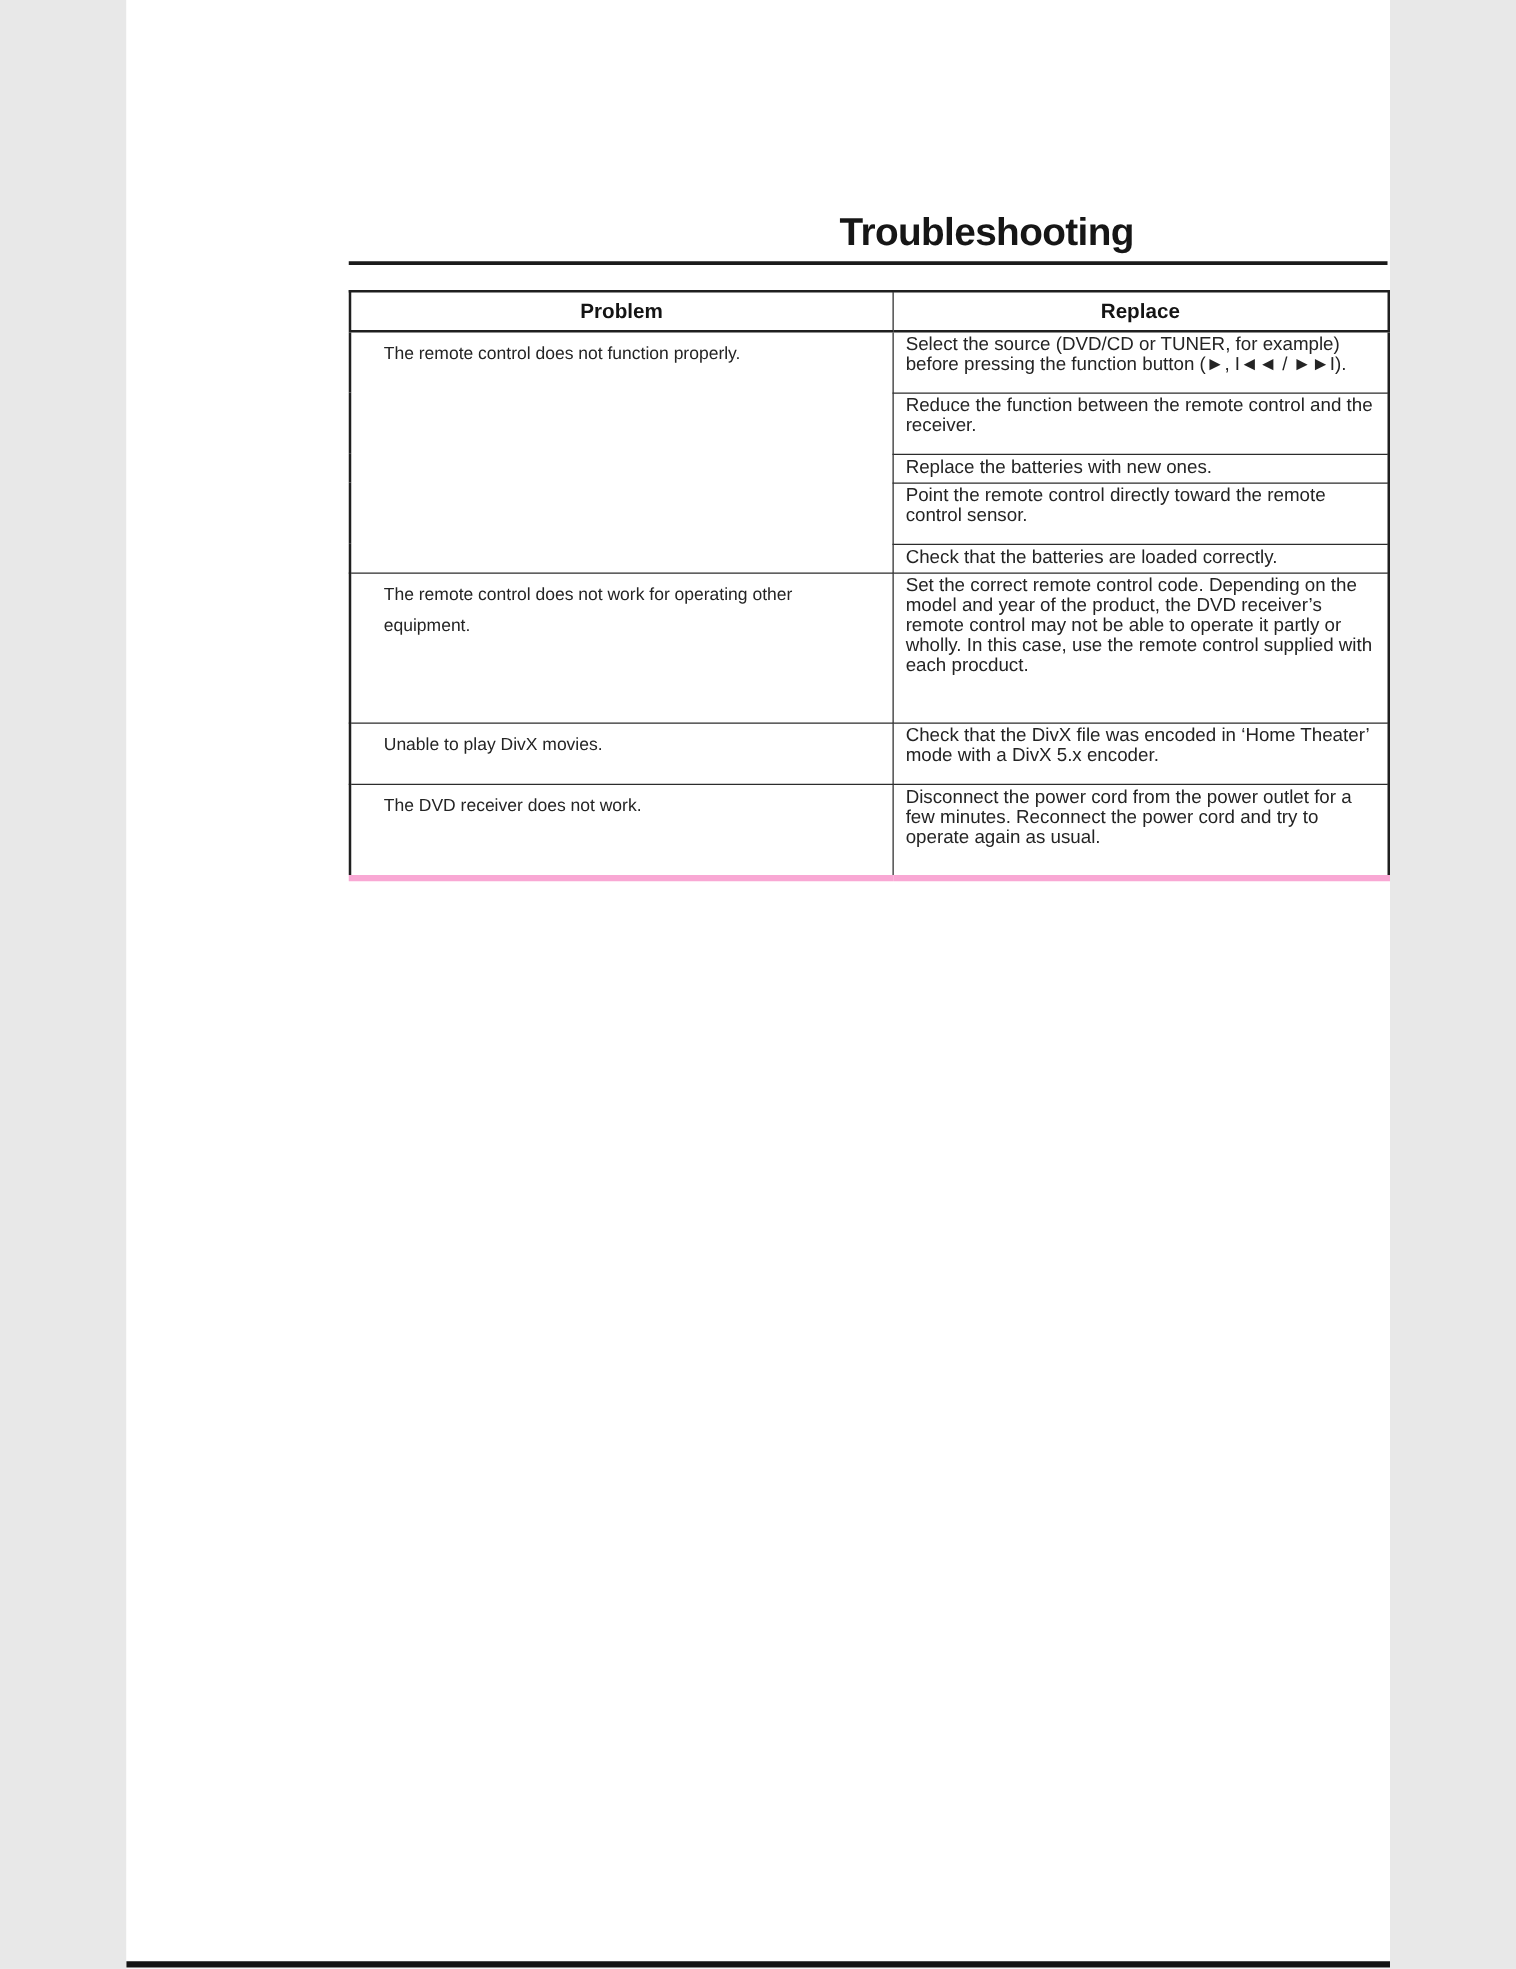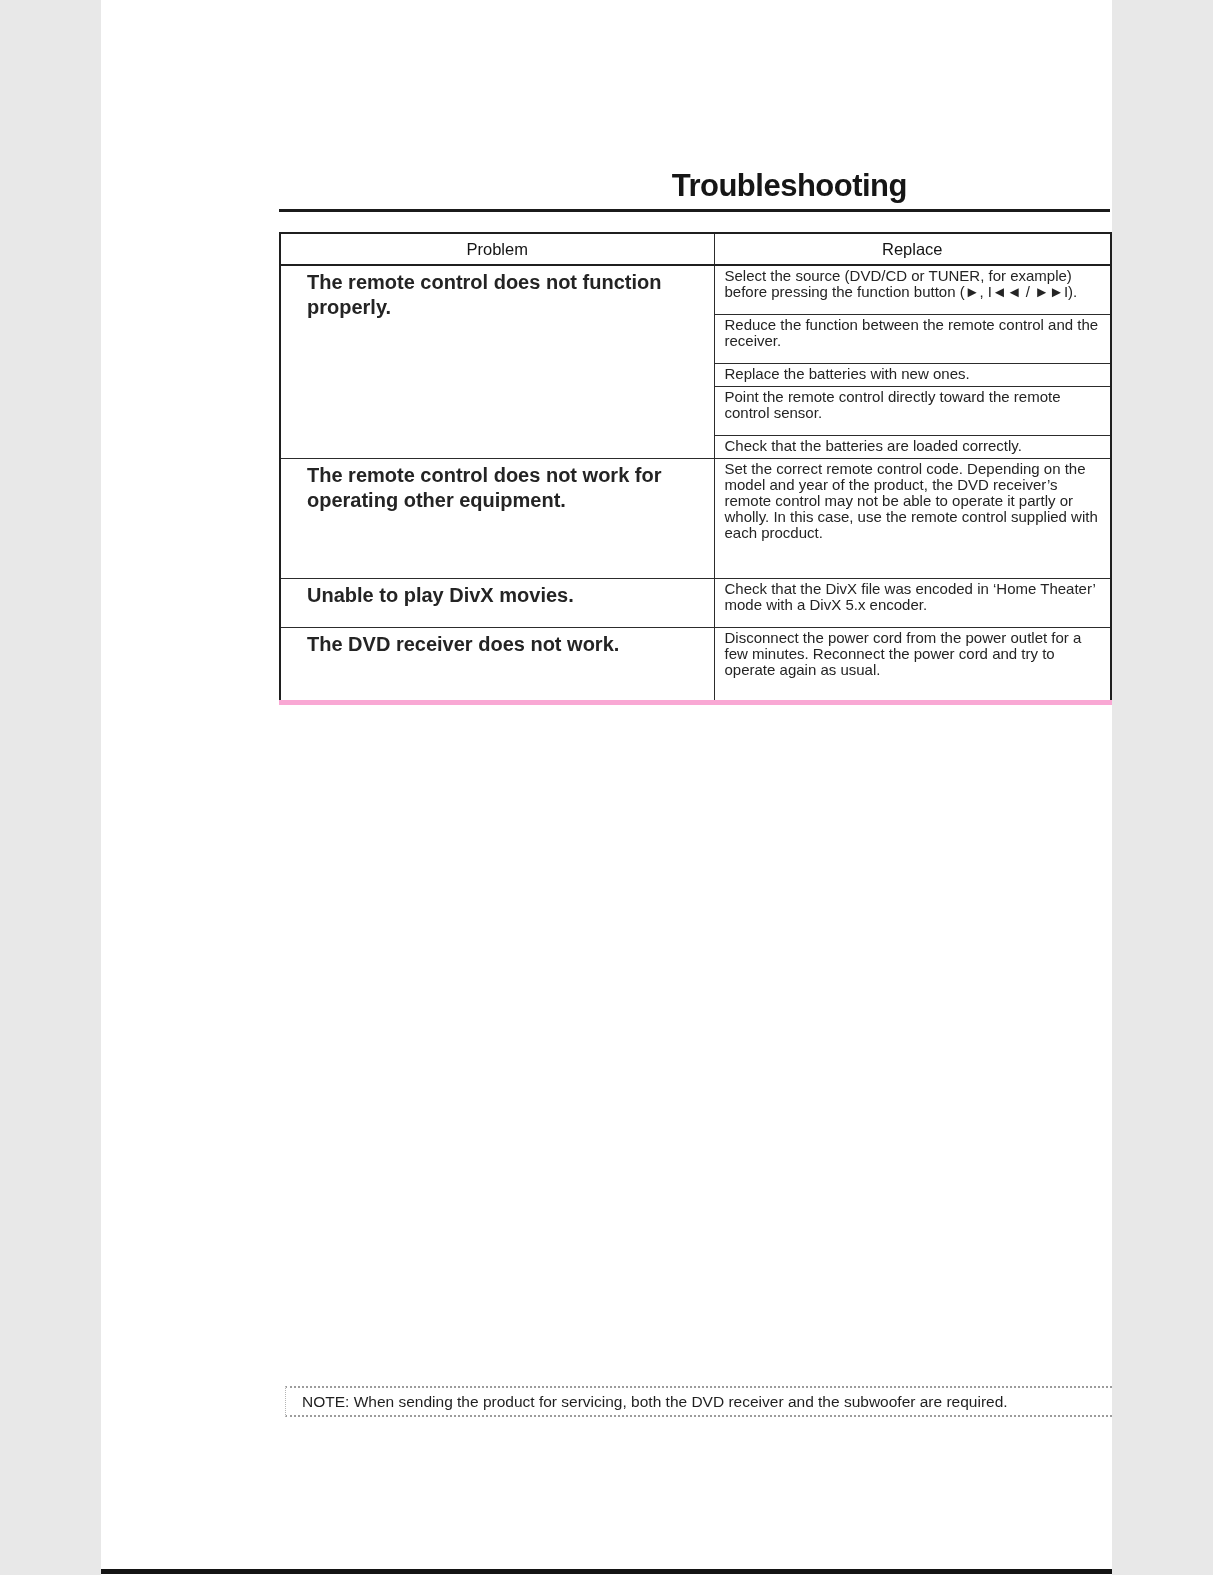--- a/index.html
+++ b/index.html
@@ -80,29 +80,29 @@
   table.trouble col.c-solution { width: 397px; }
   table.trouble th, table.trouble td {
     border: 1px solid #2c2c2c;
     vertical-align: top;
     color: #242424;
   }
   table.trouble { border: 2px solid #1f1f1f; }
   table.trouble thead th {
     height: 32px;
     font-size: 16.5px;
-    font-weight: 400;
+    font-weight: 700;
     text-align: center;
     vertical-align: middle;
     color: #141414;
     border-bottom: 2px solid #1f1f1f;
   }
   td.problem {
-    font-weight: 700;
-    font-size: 20px;
+    font-weight: 400;
+    font-size: 14px;
     line-height: 25px;
     padding: 4px 10px 0 26px;
     color: #161616;
   }
   td.solution {
     font-size: 15px;
     line-height: 16px;
     padding: 2px 8px 0 10px;
   }
   tr.h49 { height: 49px; }
@@ -201,21 +201,18 @@
         <td class="problem">Unable to play DivX movies.</td>
         <td class="solution">Check that the DivX file was encoded in ‘Home Theater’ mode with a DivX 5.x encoder.</td>
       </tr>
       <tr class="h75 last">
         <td class="problem">The DVD receiver does not work.</td>
         <td class="solution">Disconnect the power cord from the power outlet for a few minutes.  Reconnect the power cord and try to operate again as usual.</td>
       </tr>
     </tbody>
   </table>
 
-  <div class="note">
-    <span class="note-text">NOTE: When sending the product for servicing, both the DVD receiver and the subwoofer are required.</span>
-  </div>
 
   <div class="page-number">43</div>
 
   <div class="bottom-bar"></div>
 
 </div>
 
 </body></html>

